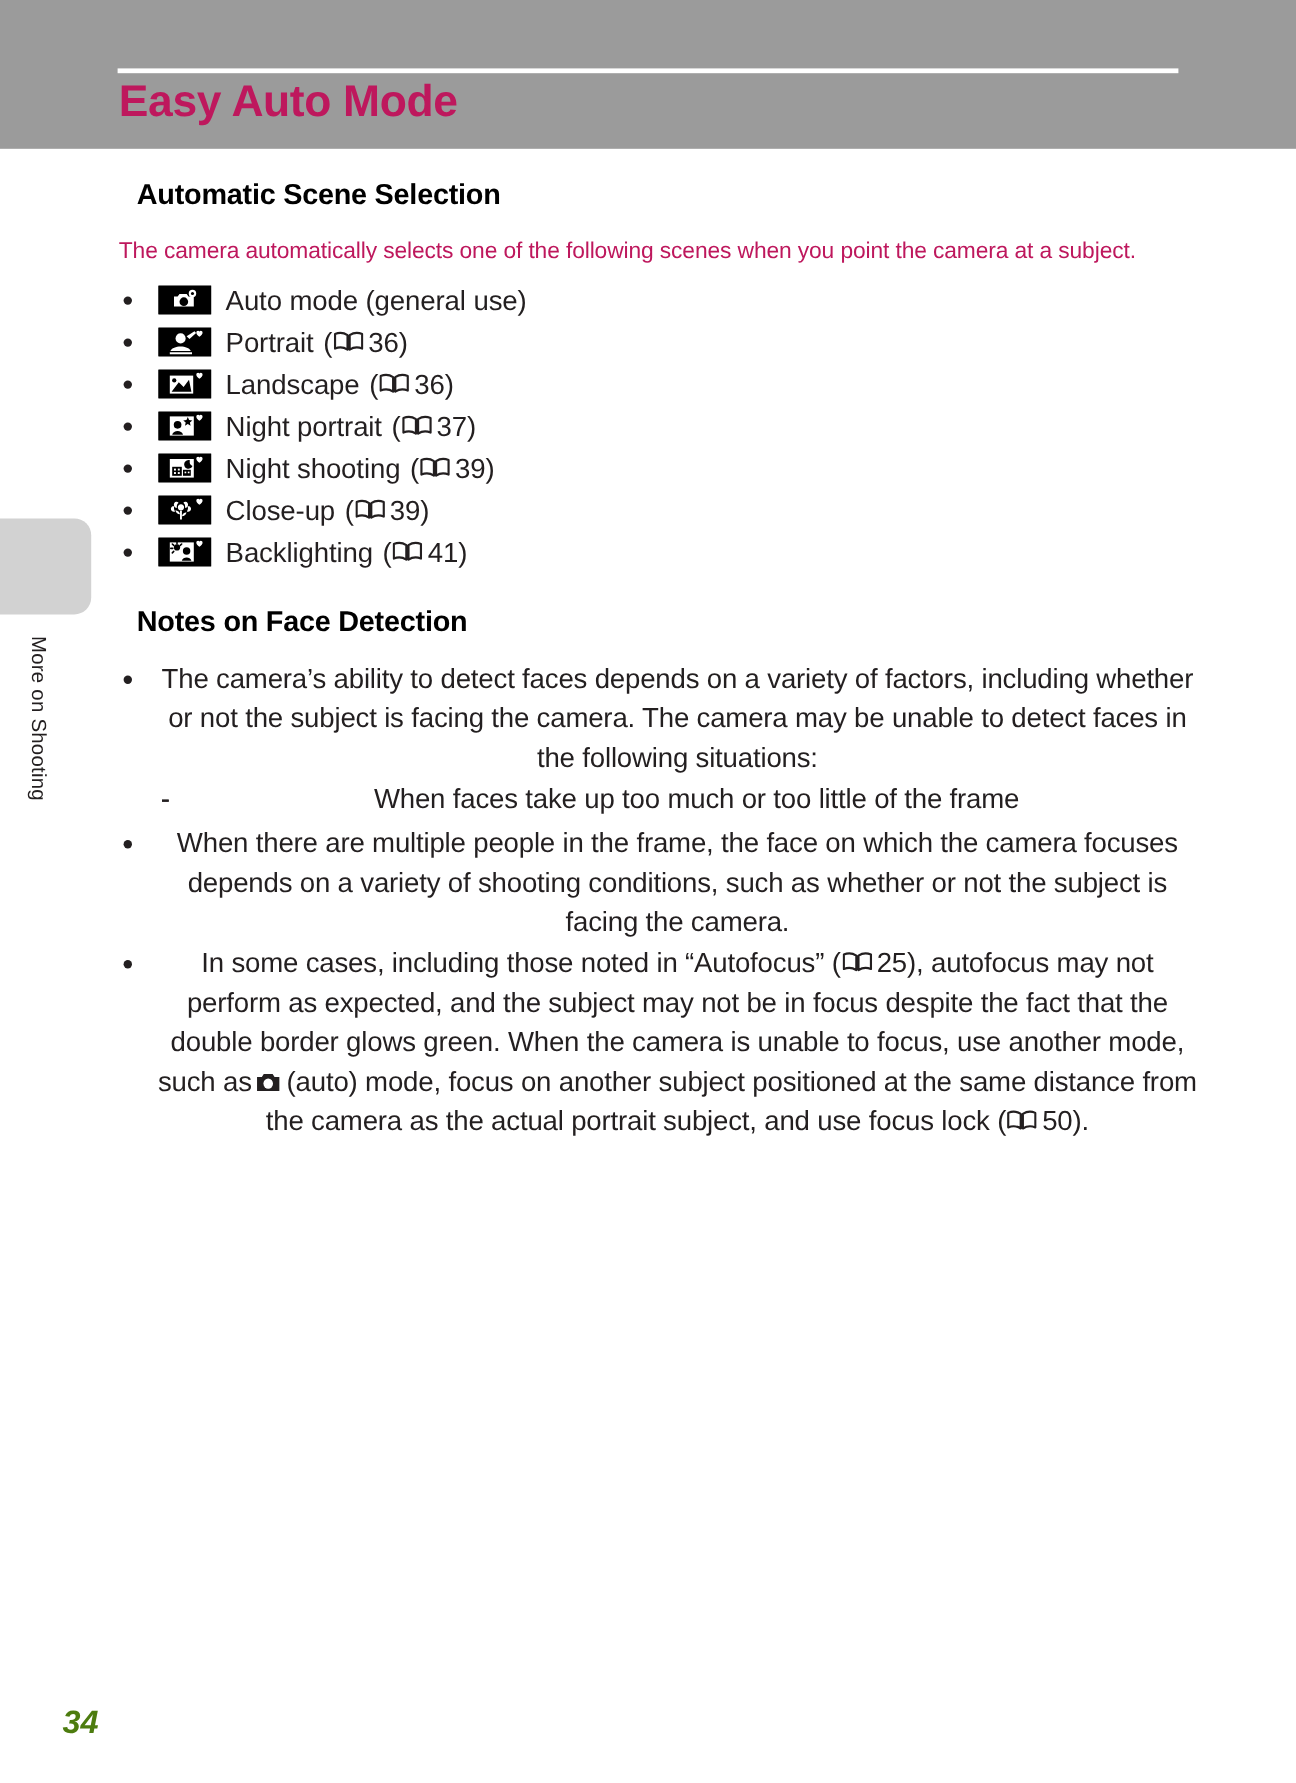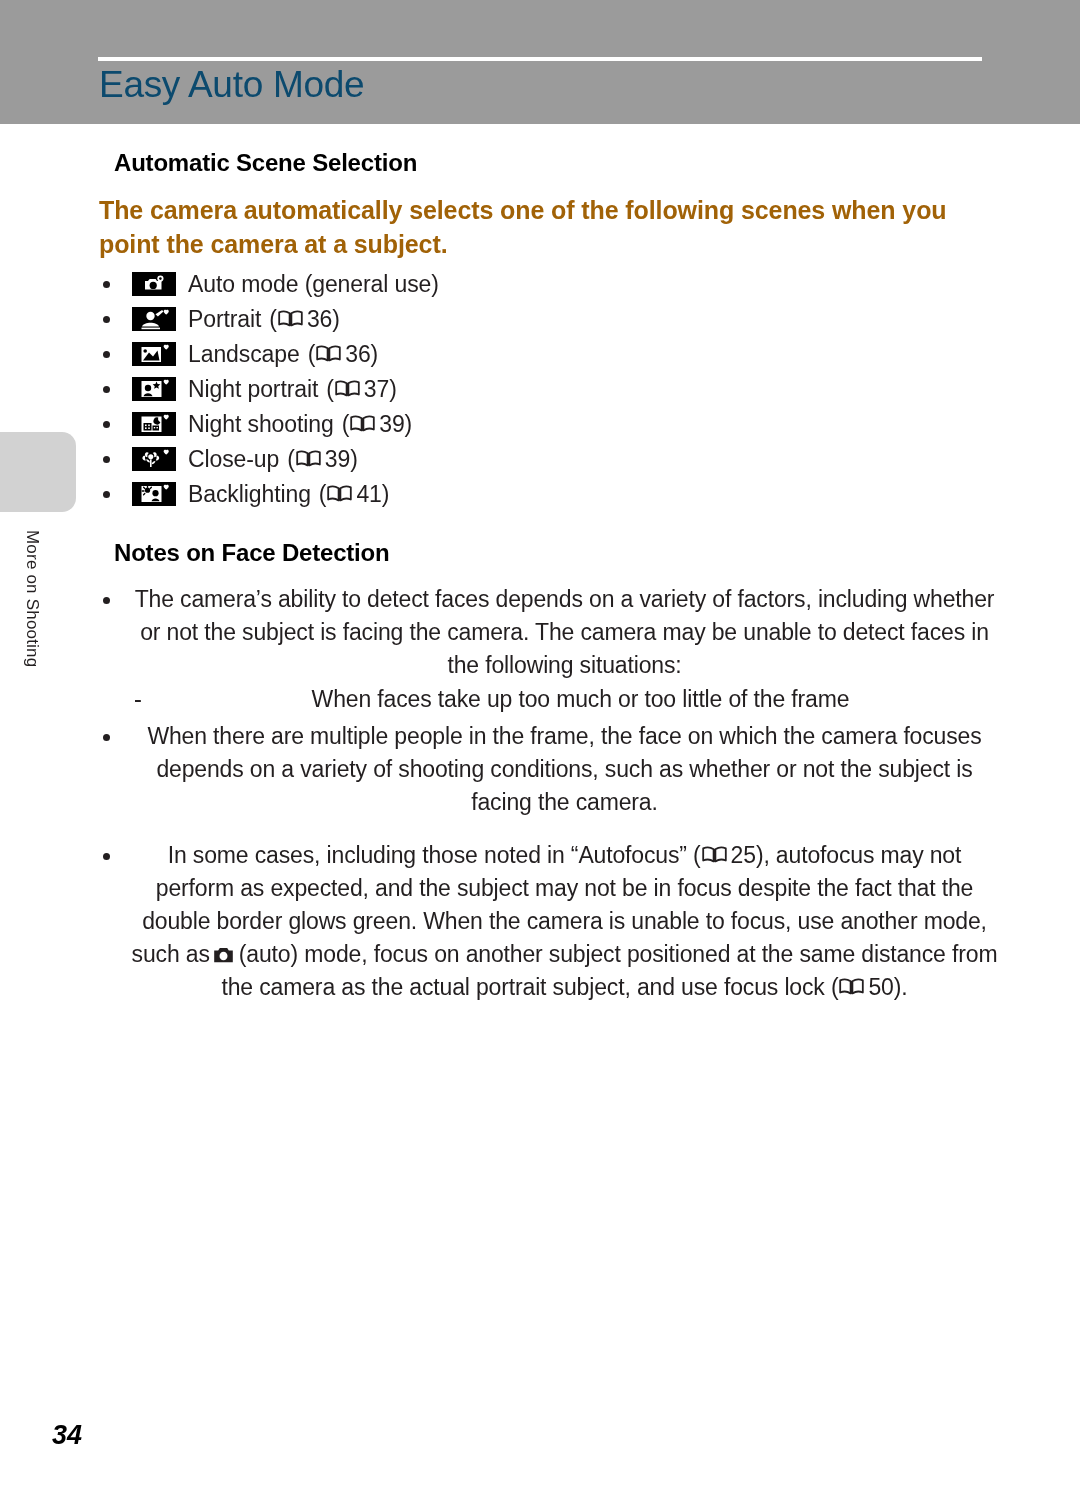--- a/index.html
+++ b/index.html
@@ -31,23 +31,23 @@
     top: 57px;
     width: 884px;
     height: 4px;
     background: #ffffff;
   }
   .chapter-title {
     position: absolute;
     left: 99px;
     top: 66px;
     font-size: 37px;
-    font-weight: normal;
+    font-weight: bold;
     letter-spacing: -0.3px;
-    color: #0c4a6e;
+    color: #be185d;
     line-height: 1.05;
   }
 
   
   .thumb-tab {
     position: absolute;
     left: 0;
     top: 432px;
     width: 76px;
     height: 80px;
@@ -82,25 +82,24 @@
     letter-spacing: -0.2px;
     color: #000000;
     line-height: 1.2;
   }
   .section-head.second {
     margin-top: 27px;
   }
 
   p.body-text {
     margin: 14px 0 0 0;
-    font-size: 25px;
+    font-size: 19px;
     line-height: 34px;
-    color: #a16207;
+    color: #be185d;
     letter-spacing: -0.1px;
-    font-weight: bold;
   }
 
   
   ul.scene-list {
     list-style: none;
     margin: 6px 0 0 0;
     padding: 0;
   }
   ul.scene-list li {
     display: flex;
@@ -193,21 +192,21 @@
   }
 
   
   .page-number {
     position: absolute;
     left: 52px;
     top: 1420px;
     font-size: 27px;
     font-style: italic;
     font-weight: bold;
-    color: #000000;
+    color: #4d7c0f;
   }
 </style>
 </head>
 <body>
 
 <div class="header-band">
   <div class="header-rule"></div>
 </div>
 <div class="chapter-title">Easy Auto Mode</div>
 
@@ -422,21 +421,21 @@
           <span>When faces take up too much or too little of the frame</span>
         </li>
       </ul>
     </li>
 
     <li style="margin-top:4px">
       <span class="bdot"></span>
       <span>When there are multiple people in the frame, the face on which the camera focuses depends on a variety of shooting conditions, such as whether or not the subject is facing the camera.</span>
     </li>
 
-    <li style="margin-top:20px">
+    <li style="margin-top:1px">
       <span class="bdot"></span>
       <span>In some cases, including those noted in “Autofocus” (</span><span class="book">
         <svg width="25" height="20" viewBox="0 0 25 20">
           <path d="M1.2 3.4 C4.5 2.0 8.6 2.3 11.6 4.3 v12.1 C8.6 14.4 4.5 14.1 1.2 15.5 Z
                    M23.8 3.4 C20.5 2.0 16.4 2.3 13.4 4.3 v12.1 C16.4 14.4 20.5 14.1 23.8 15.5 Z" fill="none" stroke="#231f20" stroke-width="1.8" stroke-linejoin="round"></path>
           <path d="M12.5 4.6 v11.8" stroke="#231f20" stroke-width="1.6"></path>
         </svg></span><span>25</span><span>), autofocus may not perform as expected, and the subject may not be in focus despite the fact that the double border glows green. When the camera is unable to focus, use another mode, such as</span><span class="cam-inline">
         <svg width="23" height="20" viewBox="0 0 23 20">
           <path d="M2.2 5.6 h4.0 l1.6-2.6 h7.4 l1.6 2.6 h4.0 v11.6 H2.2 Z" fill="#231f20"></path>
           <ellipse cx="11.5" cy="11.0" rx="4.0" ry="4.3" fill="#ffffff"></ellipse>

